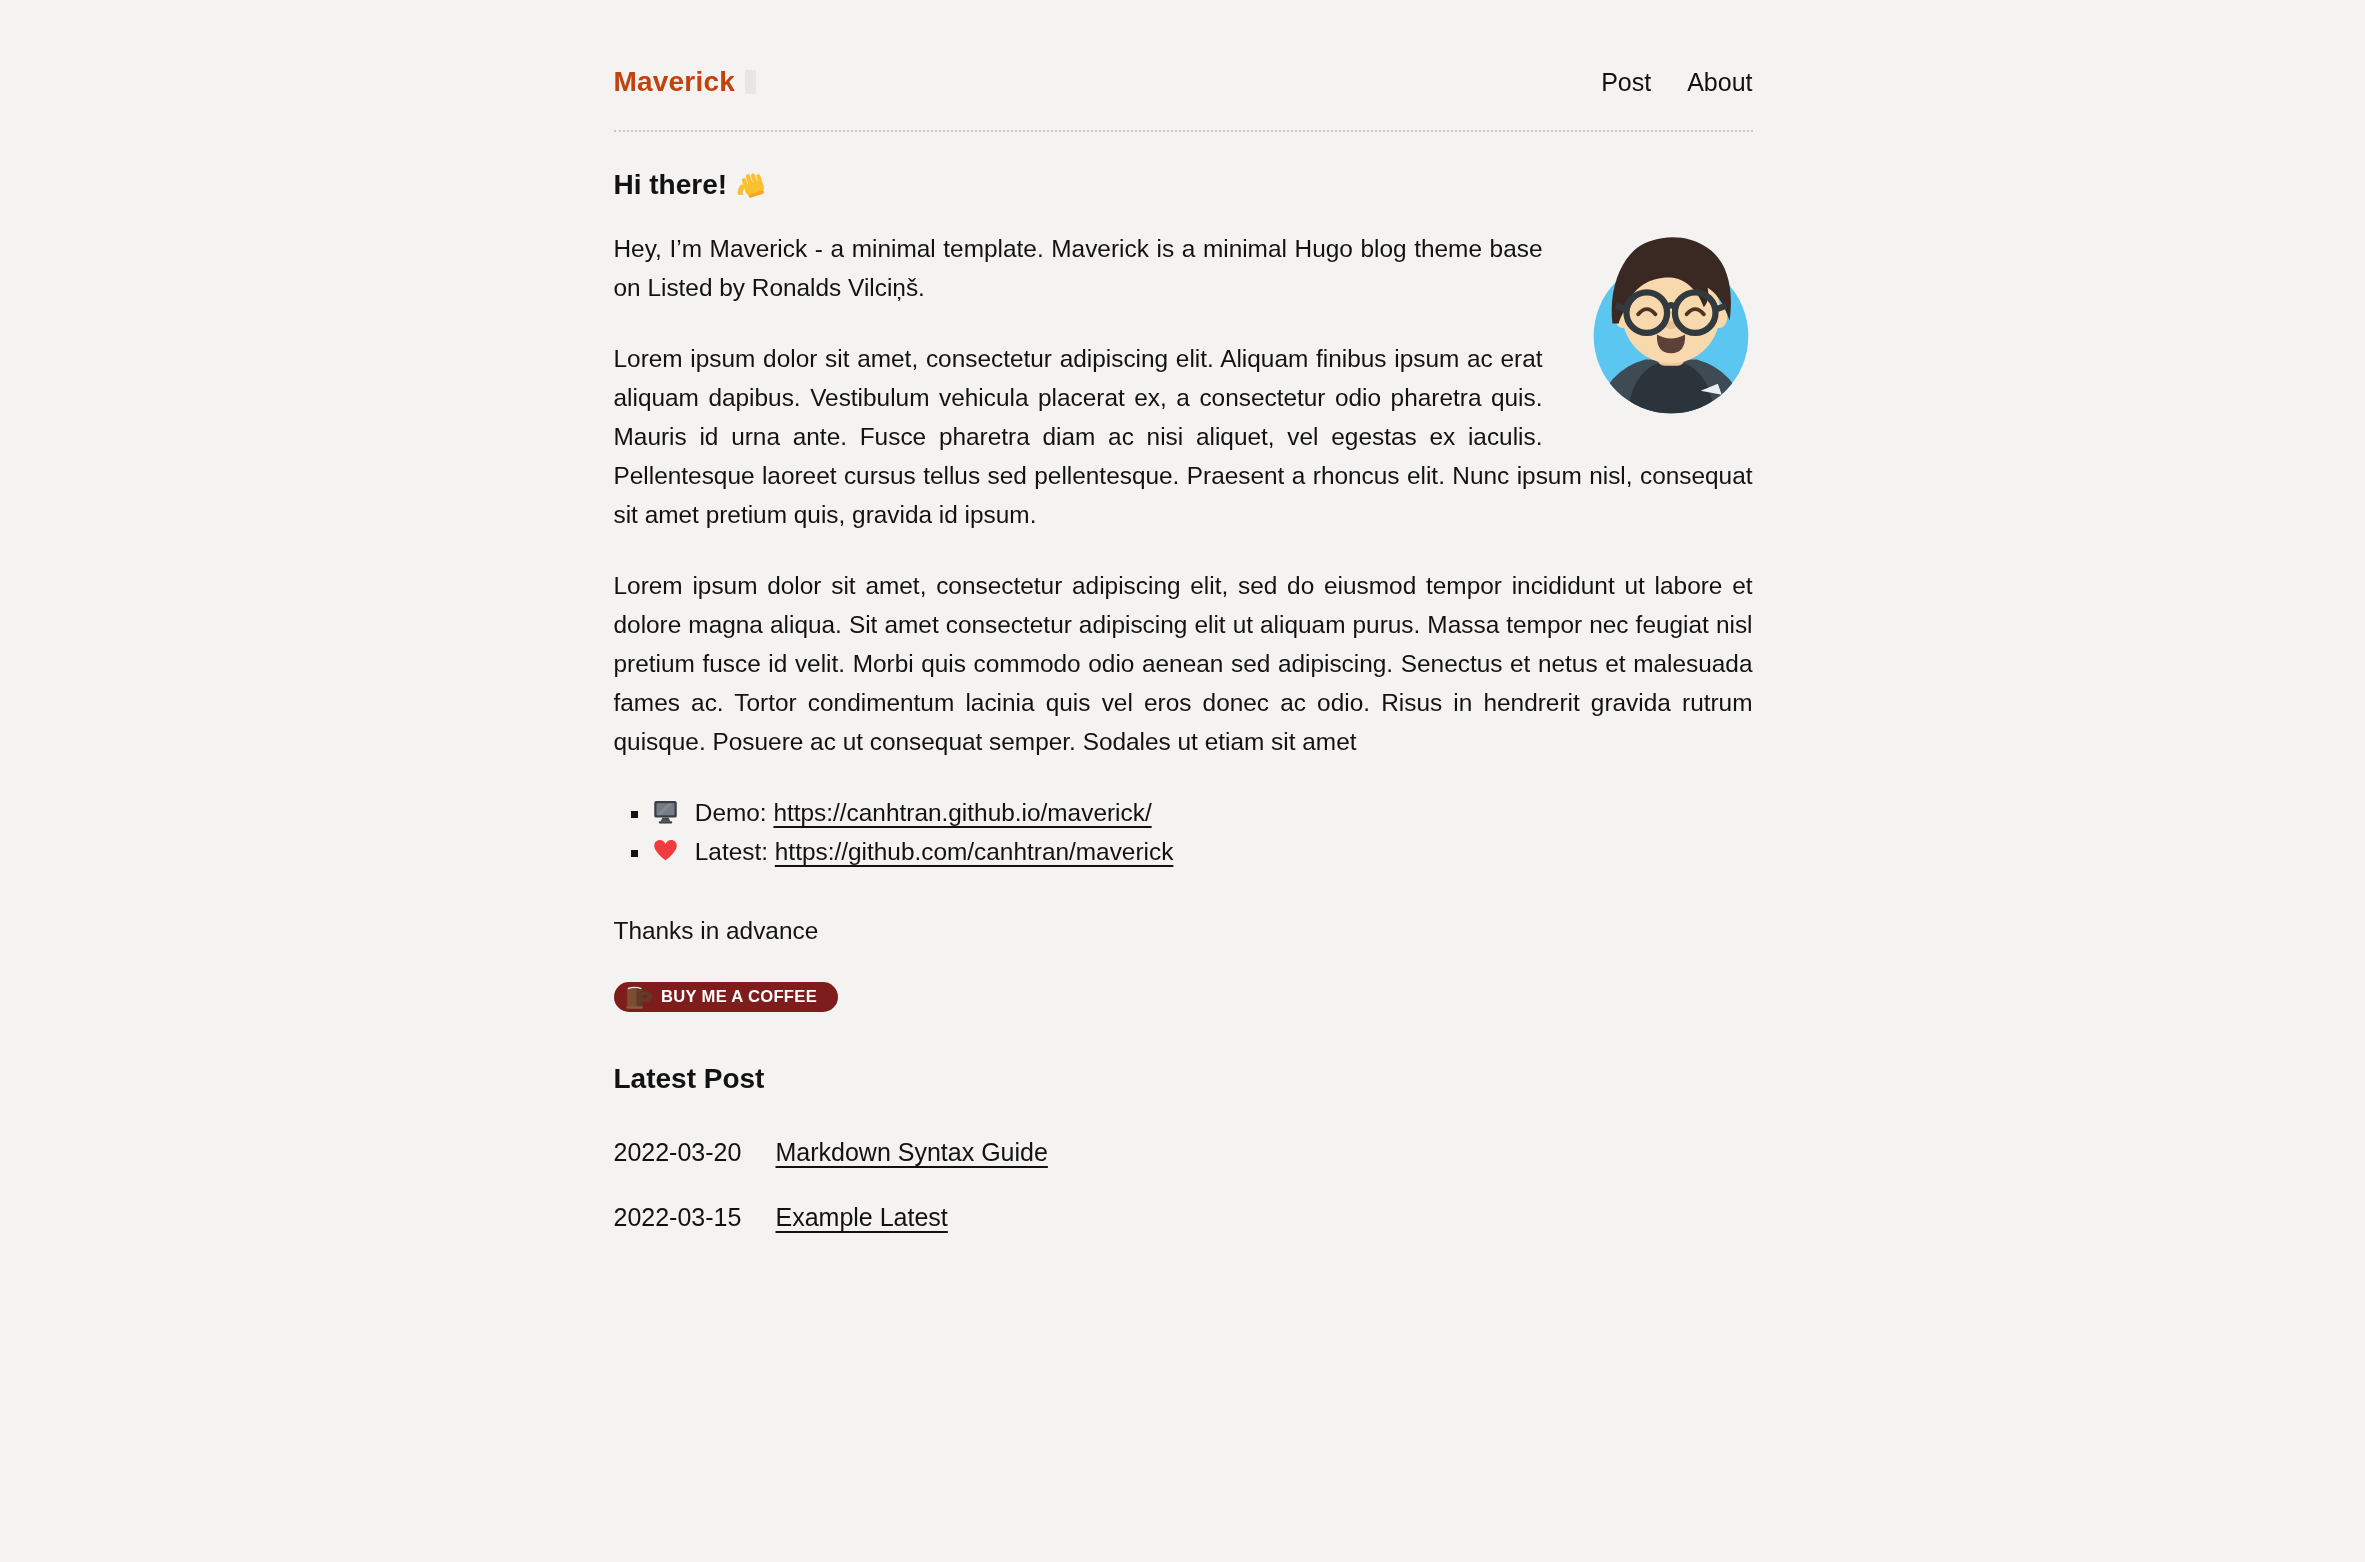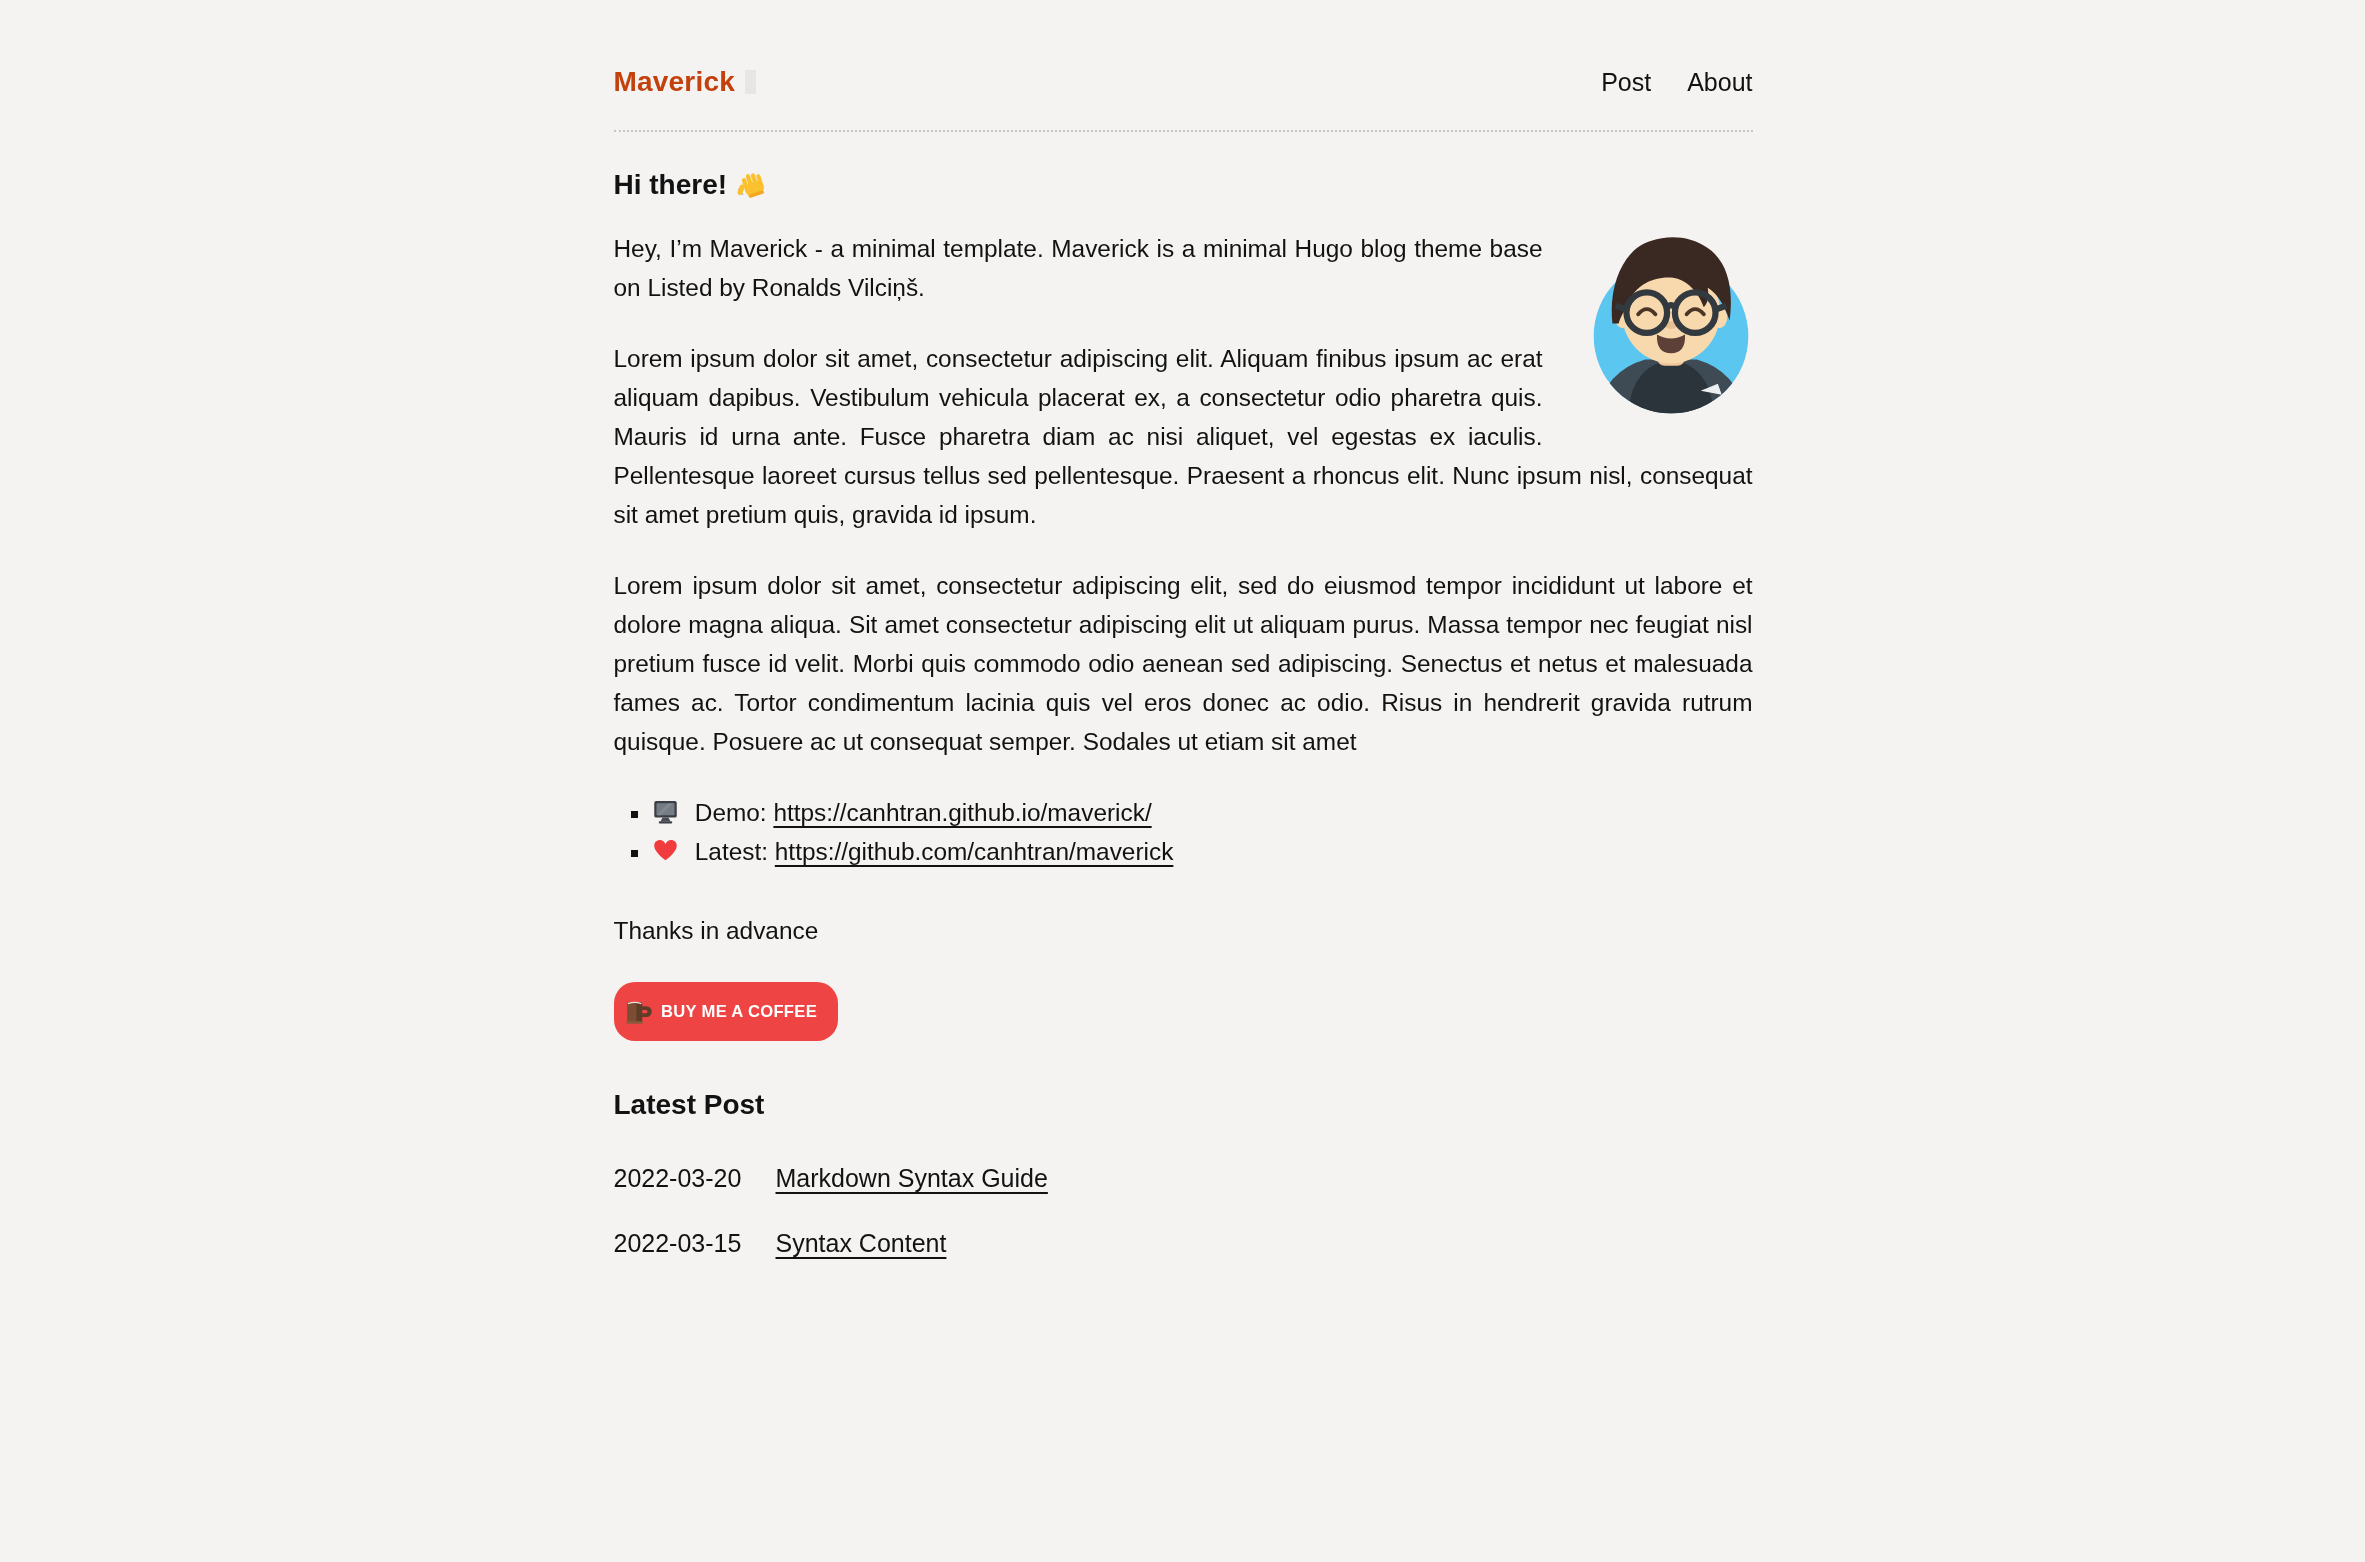--- a/index.html
+++ b/index.html
@@ -34,22 +34,22 @@
   .avatar { float: right; width: 164px; height: 186px; margin: 0 0 16px 46px; }
 
   ul { list-style: square; padding-left: 38px; margin: 0 0 40px; }
   li { text-align: left; }
   .li-icon { display: inline-flex; vertical-align: -4px; margin-right: 9.5px; }
   a.text-link { color: #121212; text-decoration: underline; text-underline-offset: 4.7px; text-decoration-thickness: 2px; cursor: pointer; }
 
   .bmc-row { margin: 3.2px 0 47px; }
   .bmc-button {
     display: inline-flex; align-items: center;
-    height: 59px; padding: 0 20.5px 0 9.5px; border-radius: 21px;
-    background: #ef4444; text-decoration: none; cursor: pointer;
+    height: 30px; padding: 0 20.5px 0 9.5px; border-radius: 21px;
+    background: #7f1d1d; text-decoration: none; cursor: pointer;
   }
   .bmc-label {
     color: #ffffff; font-weight: 700; font-size: 16.6px; letter-spacing: 0.3px;
     margin-left: 8px; white-space: nowrap;
   }
 
   .latest-heading { margin: 0 0 38px; text-align: center; }
   .post-row { display: flex; align-items: baseline; font-size: 25px; line-height: 39px; margin-bottom: 26px; }
   .post-date { width: 162px; flex: none; }
 
@@ -172,18 +172,18 @@
     </div>
 
     <h2 class="latest-heading">Latest Post</h2>
 
     <div class="post-row">
       <span class="post-date">2022-03-20</span>
       <a class="text-link">Markdown Syntax Guide</a>
     </div>
     <div class="post-row">
       <span class="post-date">2022-03-15</span>
-      <a class="text-link">Syntax Content</a>
+      <a class="text-link">Example Latest</a>
     </div>
 
   </main>
 </div>
 
 
 </body></html>

